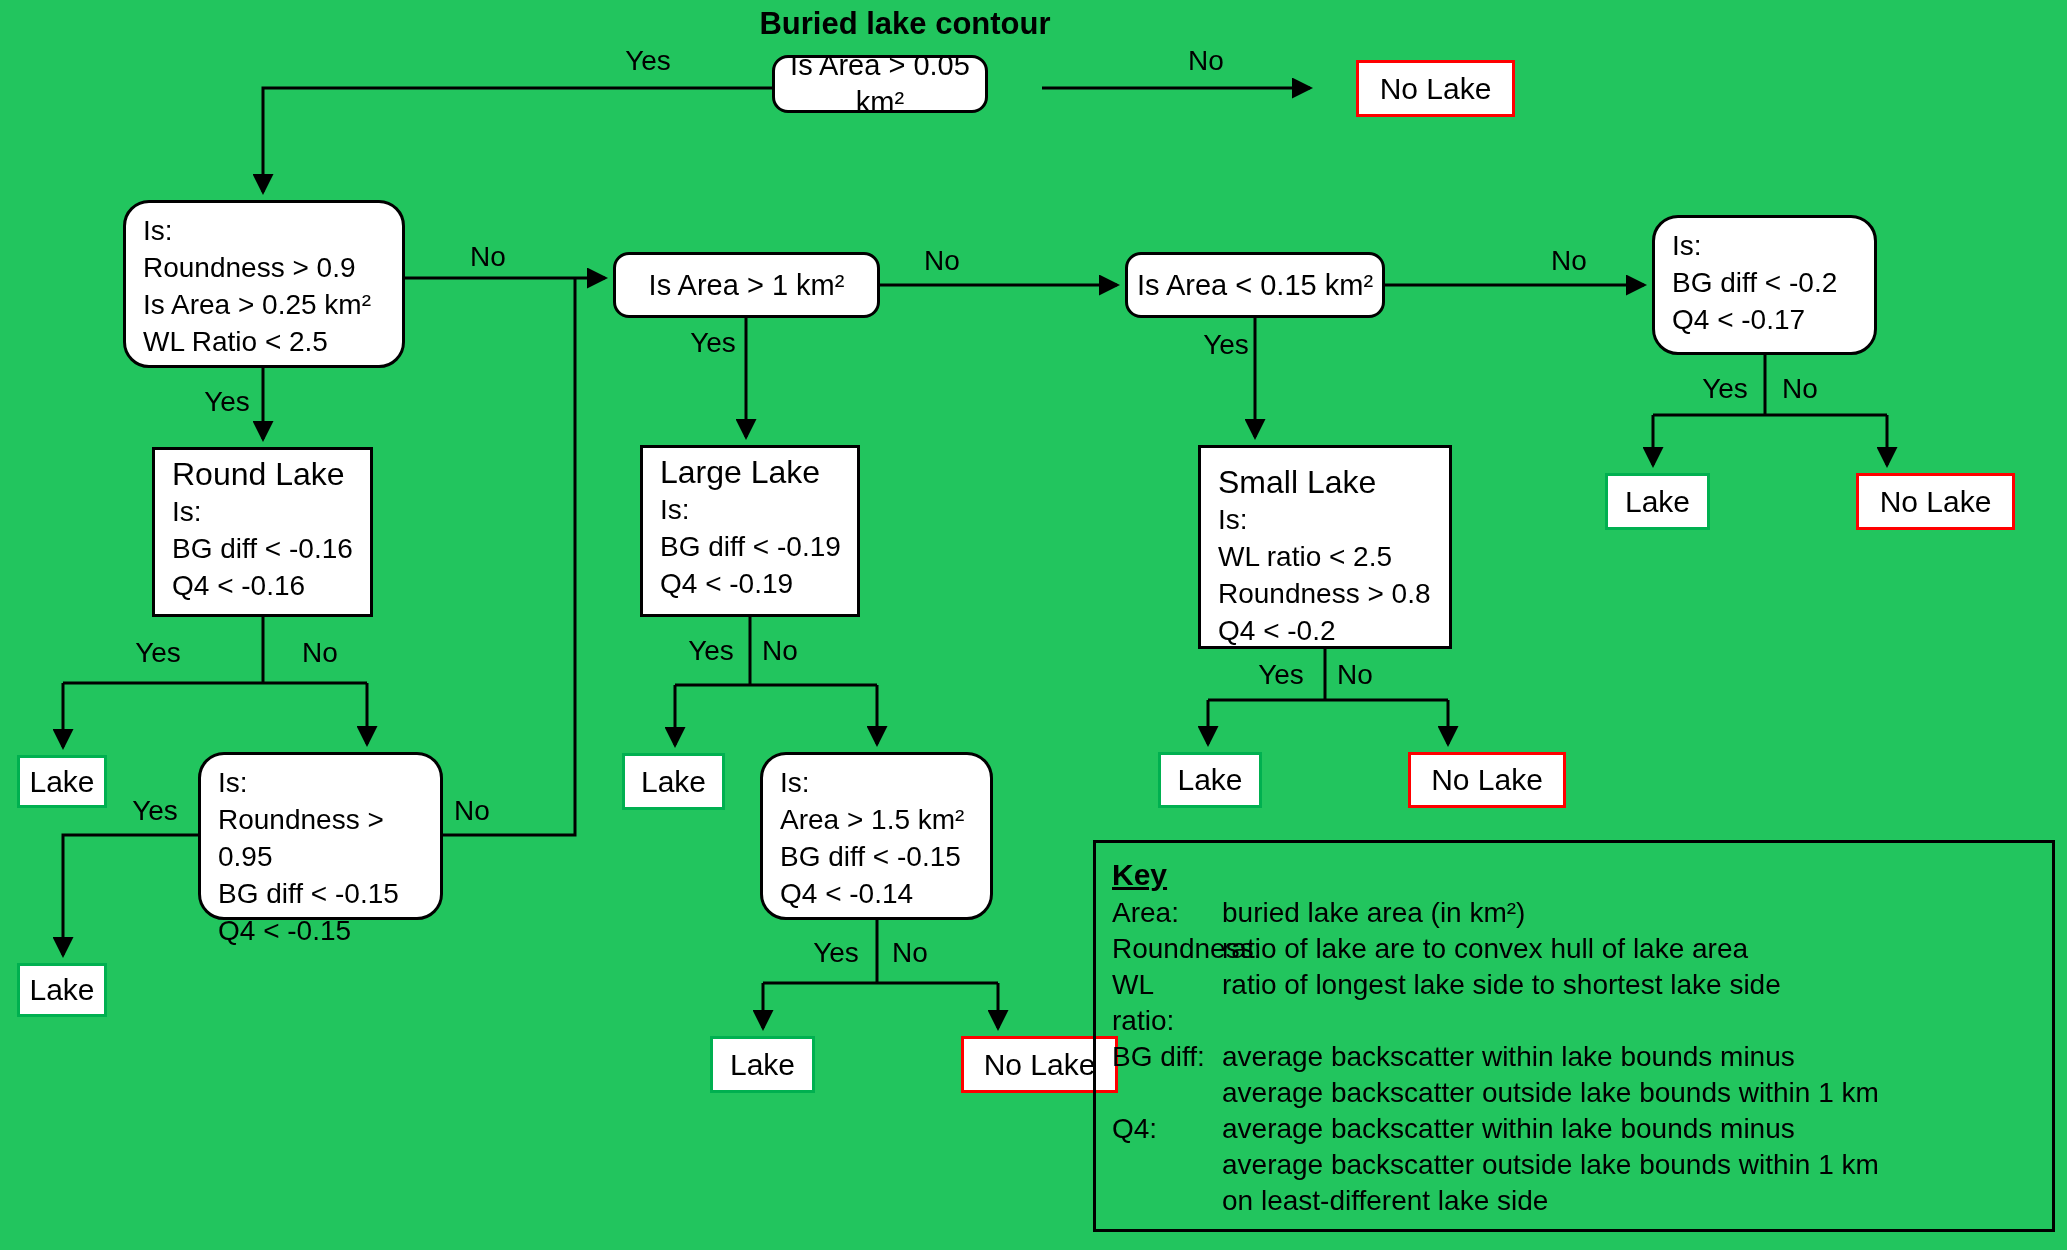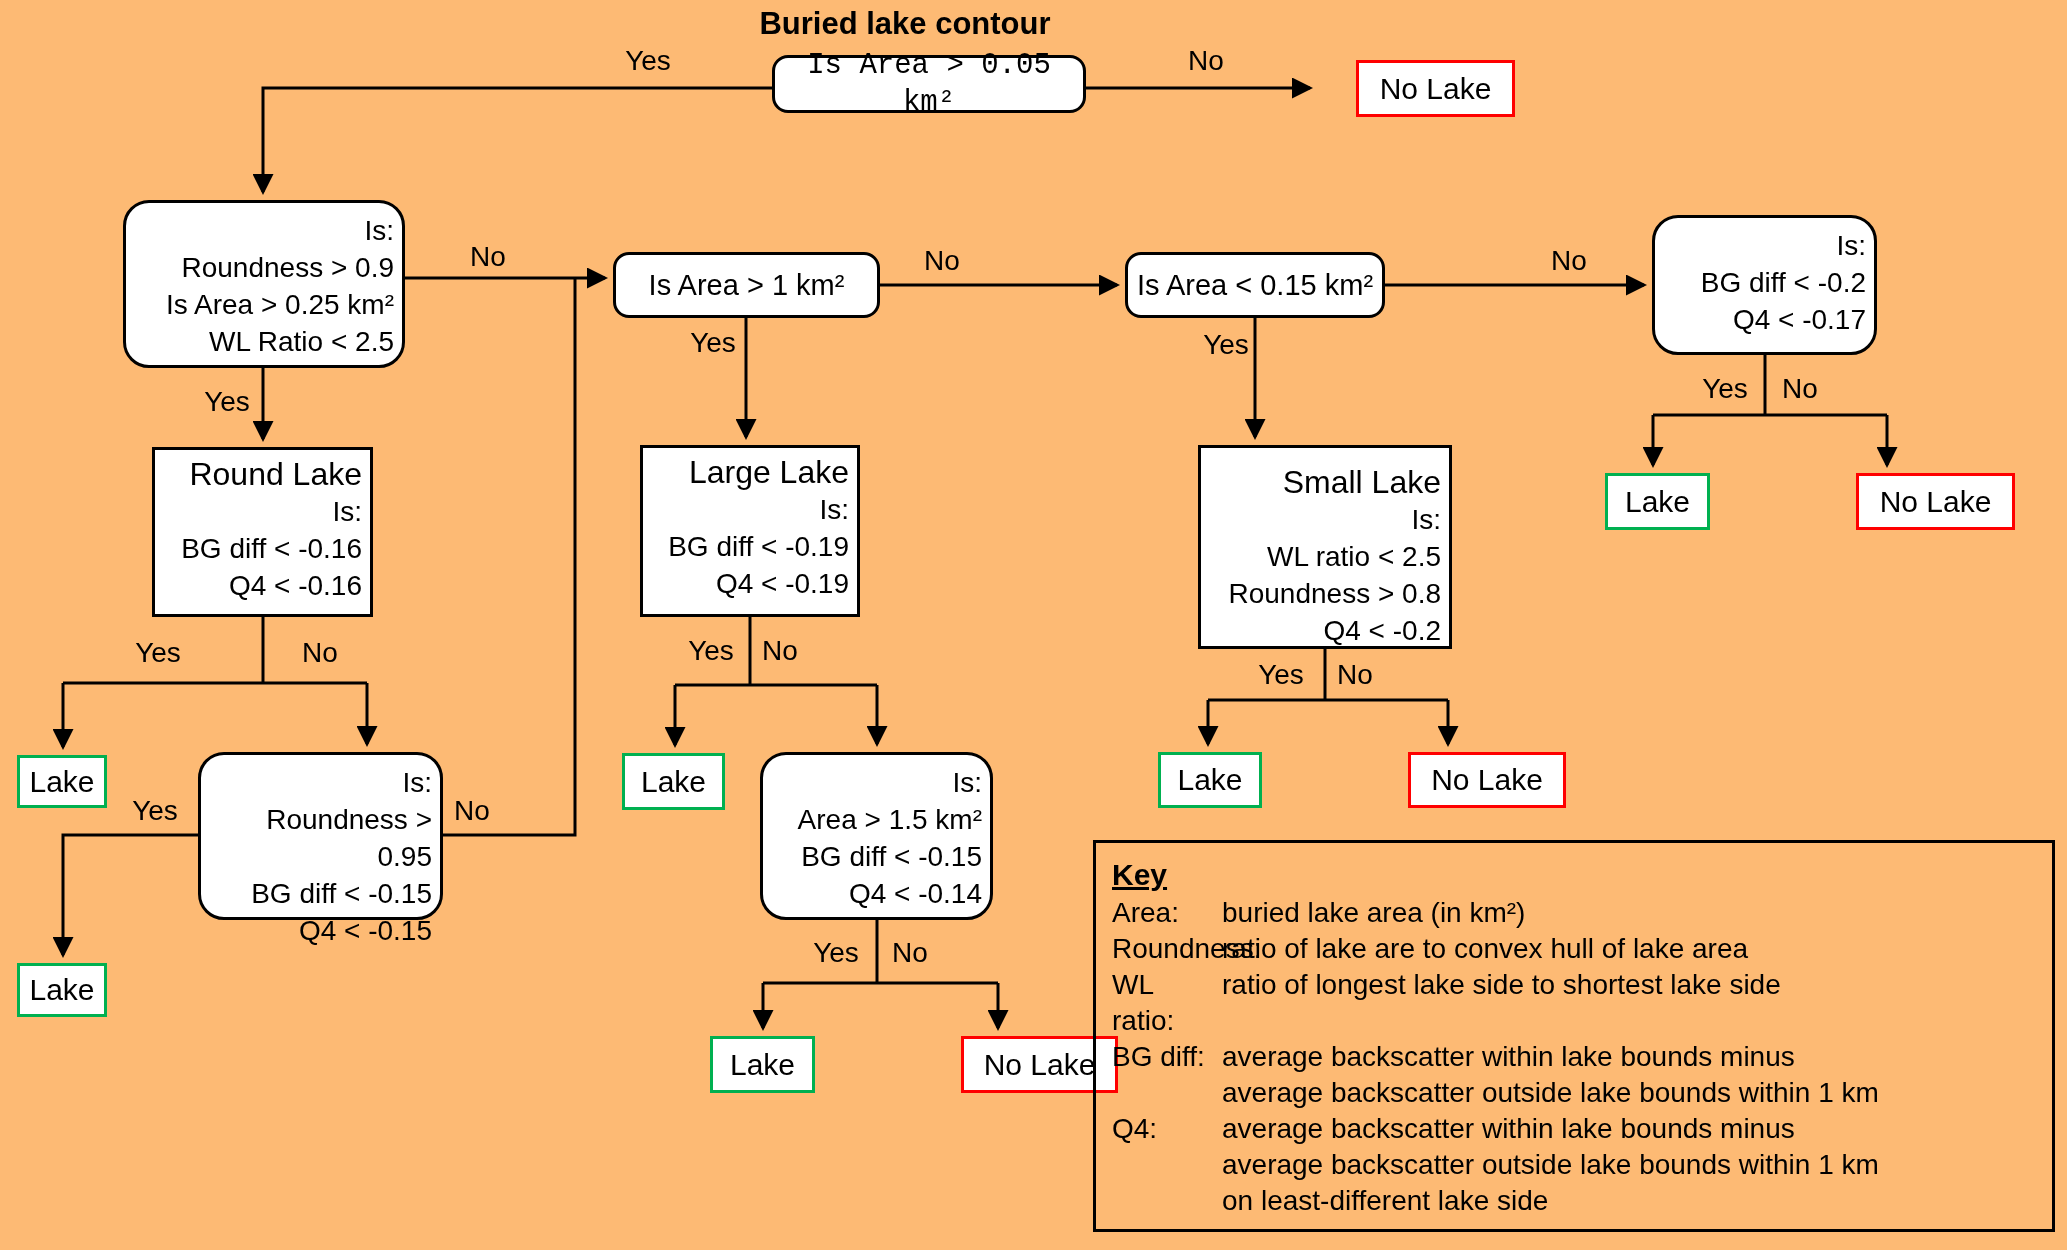--- a/index.html
+++ b/index.html
@@ -1,24 +1,24 @@
 <!DOCTYPE html>
 <html style="--lake-border: #00B050; --nolake-border: #FF0000;"><head>
 <meta charset="utf-8">
 <style>
   html,body{margin:0;padding:0;background:#ffffff;}
   #canvas{
     position:relative;
     width:2067px;height:1250px;
-    background:#fdba74;
+    background:#22c55e;
     font-family:"Liberation Sans", sans-serif;
     color:#000;
     overflow:hidden;
   }
-  .abs{position:absolute;text-align:right;}
+  .abs{position:absolute;}
   svg.wires{position:absolute;left:0;top:0;pointer-events:none;}
   .node{
     position:absolute;
     border:3px solid #000;
     background:#fff;
     box-sizing:border-box;
     font-size:28px;
     line-height:37px;
   }
   .rounded{border-radius:26px;}
@@ -110,21 +110,21 @@
 
       <path d="M1765 355 V415"></path>
       <path d="M1653 415 H1887"></path>
       <path d="M1653 415 V465" marker-end="url(#arrow)"></path>
       <path d="M1887 415 V465" marker-end="url(#arrow)"></path>
     </g>
   </svg>
 
   <div class="title">Buried lake contour</div>
 
-  <div class="node rounded-sm center single abs" style="left:772px;top:55px;width:314px;height:58px;font-family:Liberation Mono, monospace;">Is Area &gt; 0.05 km²</div>
+  <div class="node rounded-sm center single abs" style="left:772px;top:55px;width:216px;height:58px;">Is Area &gt; 0.05 km²</div>
 
   <div class="node rounded pad abs" style="left:123px;top:200px;width:282px;height:168px;">
     <div>Is:</div>
     <div>Roundness &gt; 0.9</div>
     <div>Is Area &gt; 0.25 km²</div>
     <div>WL Ratio &lt; 2.5</div>
   </div>
 
   <div class="node rounded-sm center single abs" style="left:613px;top:252px;width:267px;height:66px;">Is Area &gt; 1 km²</div>
 

